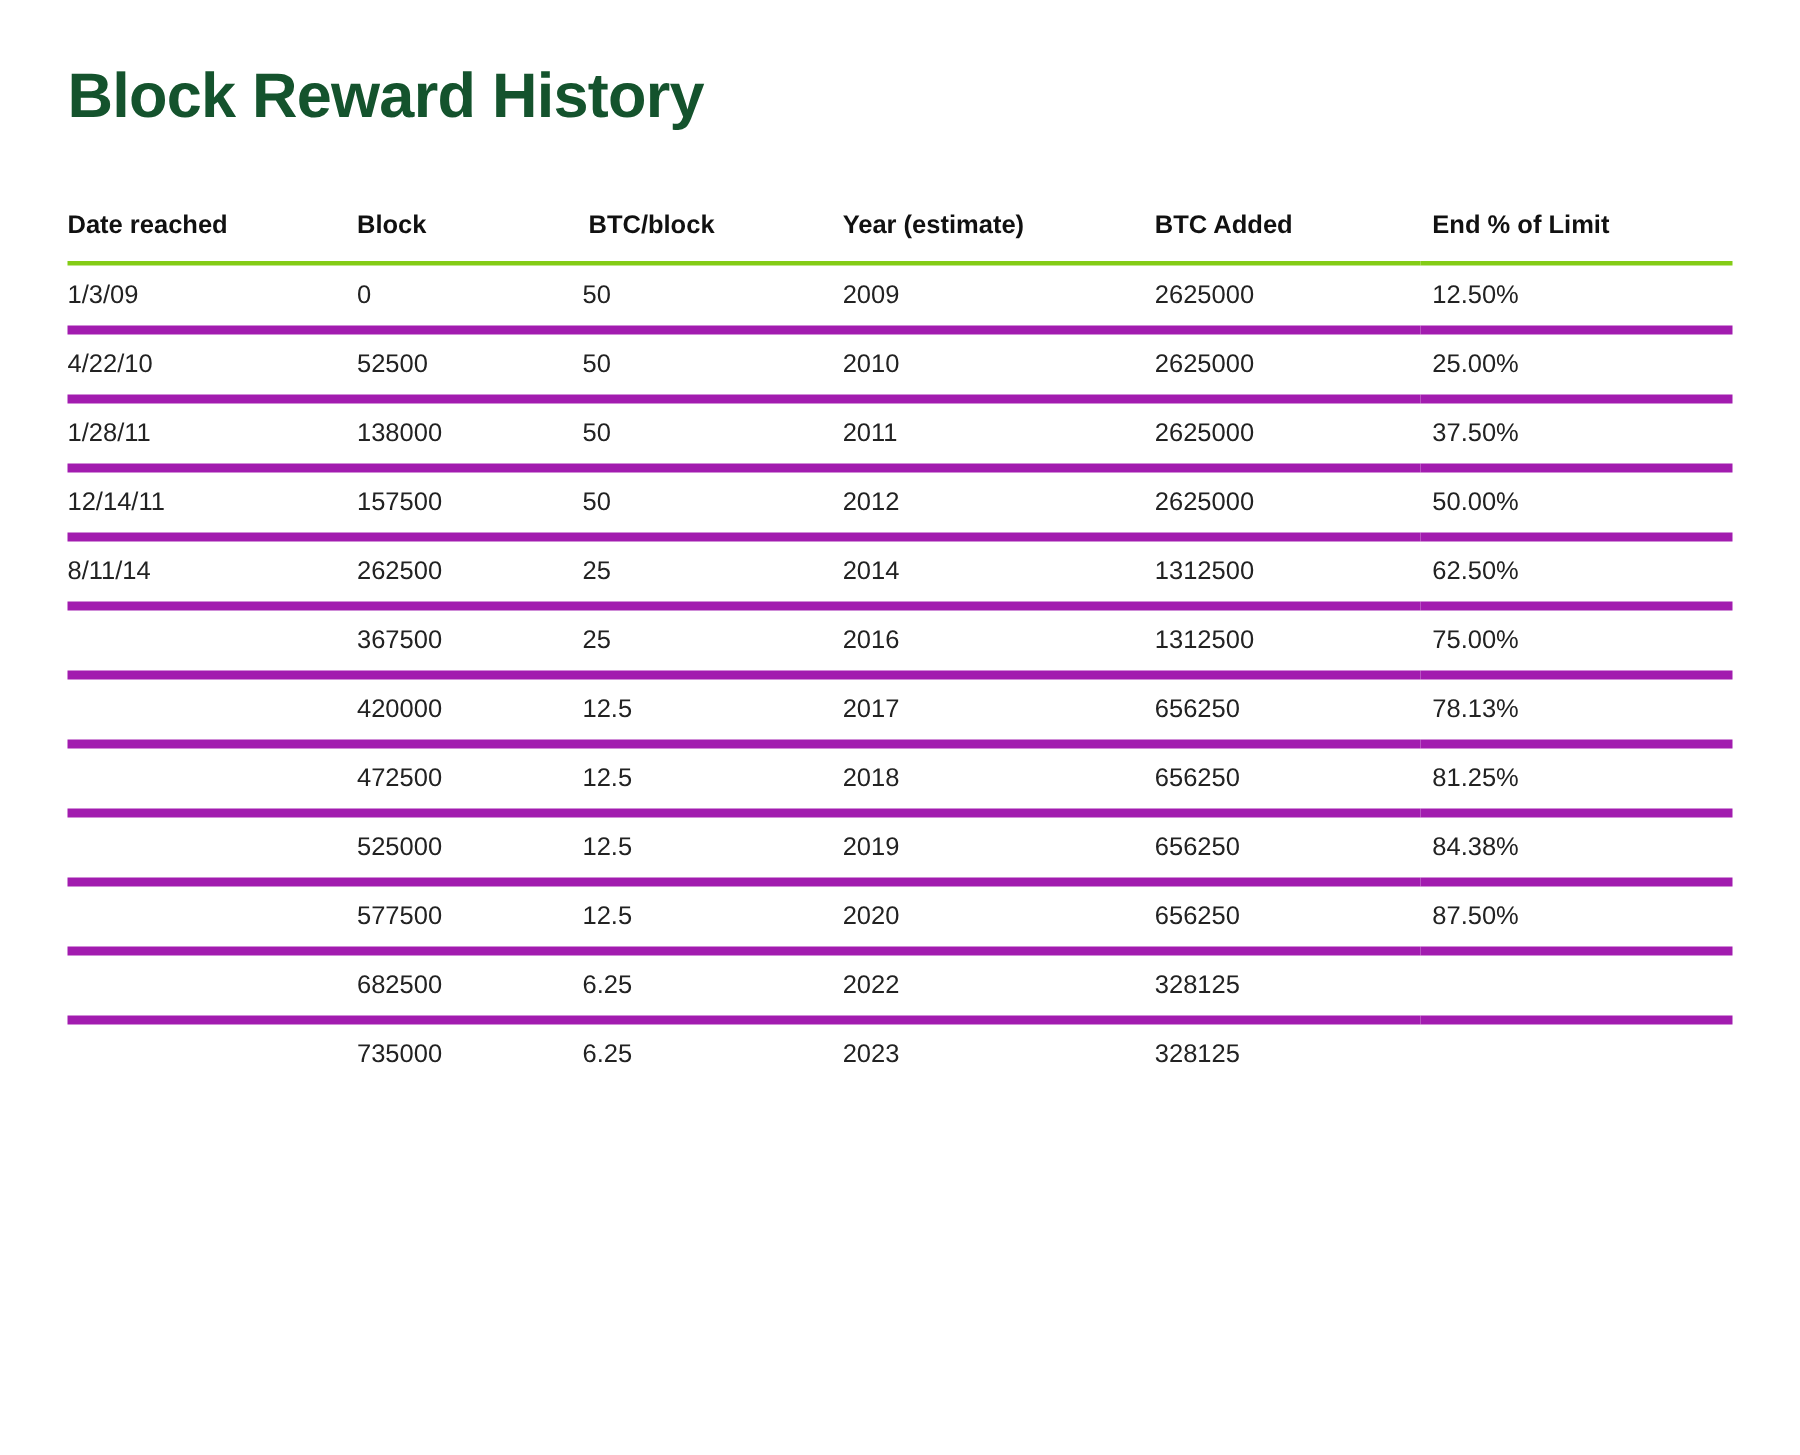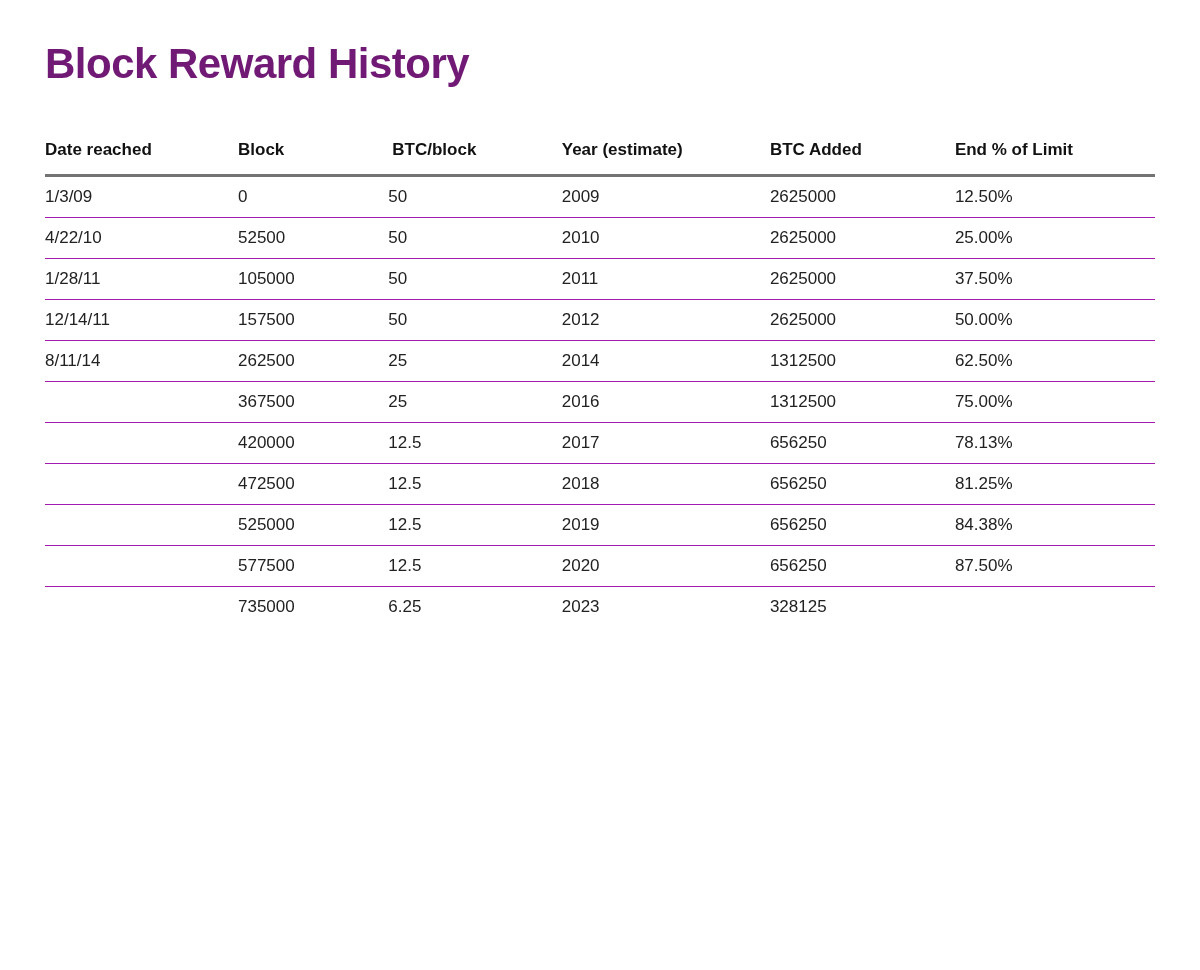--- a/index.html
+++ b/index.html
@@ -13,32 +13,32 @@
       font-family: -apple-system, BlinkMacSystemFont, 'Segoe UI', Arial, sans-serif;
       color: #1a1a1a;
       padding: 40px 45px;
       width: 1200px;
       min-height: 970px;
     }
 
     h1 {
       font-size: 42px;
       font-weight: 800;
-      color: #701a75;
+      color: #14532d;
       margin-bottom: 40px;
       letter-spacing: -0.5px;
     }
 
     table {
       width: 100%;
       border-collapse: collapse;
     }
 
     thead tr {
-      border-bottom: 3px solid #737373;
+      border-bottom: 3px solid #84cc16;
     }
 
     th {
       text-align: left;
       font-size: 17px;
       font-weight: 700;
       color: #111111;
       padding: 12px 8px 14px 8px;
     }
 
@@ -56,21 +56,21 @@
       color: #222222;
       padding: 10px 8px;
       vertical-align: middle;
     }
 
     td:first-child {
       padding-left: 0;
     }
 
     tbody tr {
-      border-bottom: 1px solid #a21caf;
+      border-bottom: 6px solid #a21caf;
     }
 
     tbody tr:last-child {
       border-bottom: none;
     }
 
     .col-date { width: 160px; }
     .col-block { width: 130px; }
     .col-btc-block { width: 150px; }
     .col-year { width: 180px; }
@@ -105,21 +105,21 @@
       <tr>
         <td>4/22/10</td>
         <td>52500</td>
         <td>50</td>
         <td>2010</td>
         <td>2625000</td>
         <td>25.00%</td>
       </tr>
       <tr>
         <td>1/28/11</td>
-        <td>105000</td>
+        <td>138000</td>
         <td>50</td>
         <td>2011</td>
         <td>2625000</td>
         <td>37.50%</td>
       </tr>
       <tr>
         <td>12/14/11</td>
         <td>157500</td>
         <td>50</td>
         <td>2012</td>
@@ -169,20 +169,28 @@
       <tr>
         <td></td>
         <td>577500</td>
         <td>12.5</td>
         <td>2020</td>
         <td>656250</td>
         <td>87.50%</td>
       </tr>
       <tr>
         <td></td>
+        <td>682500</td>
+        <td>6.25</td>
+        <td>2022</td>
+        <td>328125</td>
+        <td></td>
+      </tr>
+      <tr>
+        <td></td>
         <td>735000</td>
         <td>6.25</td>
         <td>2023</td>
         <td>328125</td>
         <td></td>
       </tr>
     </tbody>
 </table>
 
 </body></html>

